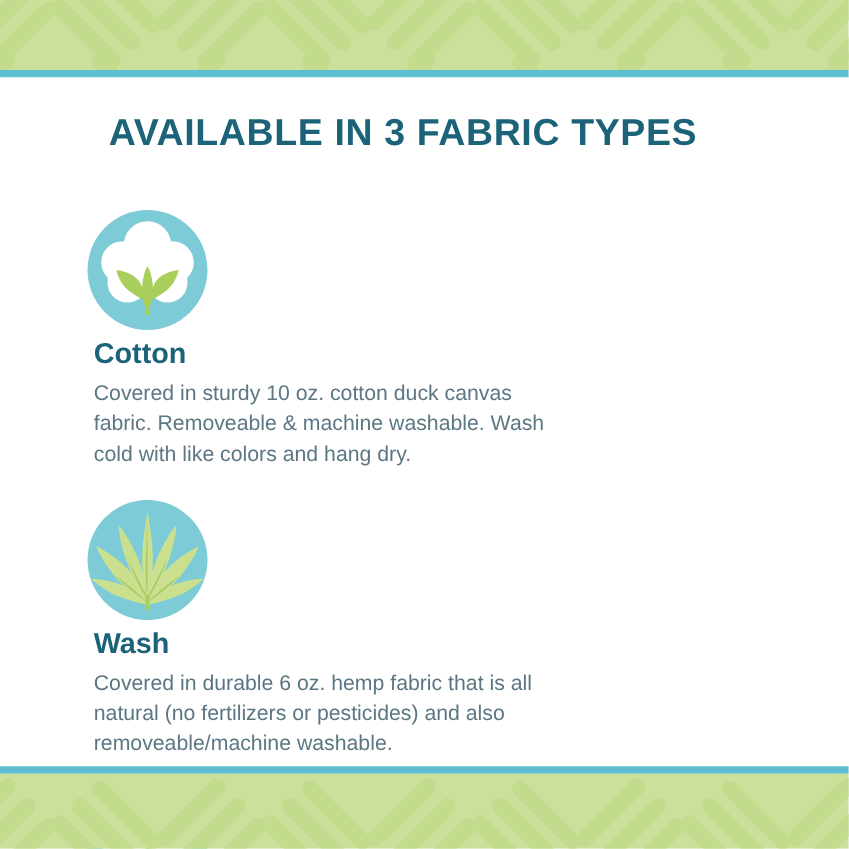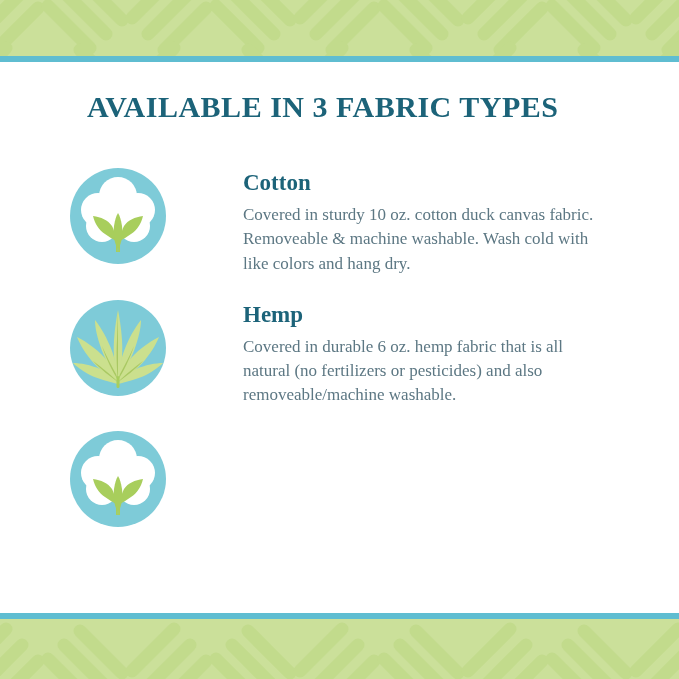--- a/index.html
+++ b/index.html
@@ -45,21 +45,20 @@
   .rule-bottom { bottom: 60px; }
 
   
   .content {
     position: absolute;
     left: 0;
     top: 62px;
     width: 679px;
     height: 550px;
     background: #ffffff;
-    font-family: Liberation Serif, serif;
   }
 
   .page-title {
     position: absolute;
     left: 87px;
     top: 28px;
     font-size: 30px;
     font-weight: bold;
     letter-spacing: 0.5px;
     color: #1c6379;
@@ -71,20 +70,21 @@
     left: 0;
     top: 104px;
     width: 679px;
   }
 
   .row {
     position: relative;
     display: flex;
     align-items: flex-start;
     margin-bottom: 22px;
+    flex-direction: column;
   }
 
   .icon-wrap {
     width: 100px;
     height: 100px;
     margin-left: 68px;
     flex: 0 0 100px;
   }
   .icon-wrap svg { display: block; }
 
@@ -197,21 +197,21 @@
             <path d="M50 84 C 49 74 48 58 49 42 C 49.5 28 50 17 50 12 C 50 20 50 34 50 50 C 50 66 50 78 50 84 Z"></path>
             <path d="M50 82 C 45 74 38 61 34 48 C 37 55 43 67 48 76 Z"></path>
             <path d="M50 82 C 55 74 62 61 66 48 C 63 55 57 67 52 76 Z"></path>
             <path d="M50 84 C 43 79 32 71 25 63 C 32 68 42 76 48 82 Z"></path>
             <path d="M50 84 C 57 79 68 71 75 63 C 68 68 58 76 52 82 Z"></path>
           </g>
           <rect x="48.5" y="78" width="3" height="12" rx="1.5" fill="#a8ce5c"></rect>
         </svg>
       </div>
       <div class="row-text">
-        <p class="row-heading">Hemp</p>
+        <p class="row-heading">Wash</p>
         <p class="row-body">Covered in durable 6 oz. hemp fabric that is all natural (no fertilizers or pesticides) and also removeable/machine washable.</p>
       </div>
     </div>
 
     <div class="row">
       <div class="icon-wrap">
         <svg width="100" height="100" viewBox="0 0 100 100">
           <circle cx="50" cy="50" r="48" fill="#7ecbd8"></circle>
           <g fill="#ffffff">
             <circle cx="50" cy="30" r="19"></circle>

